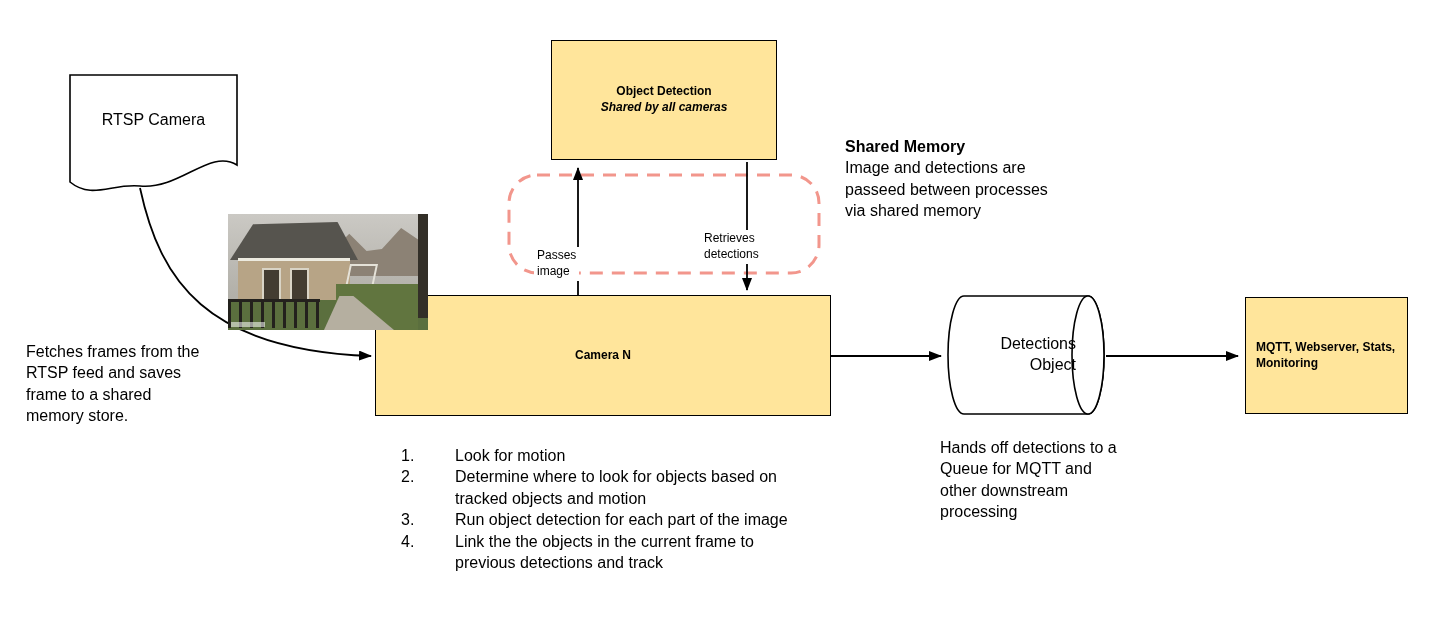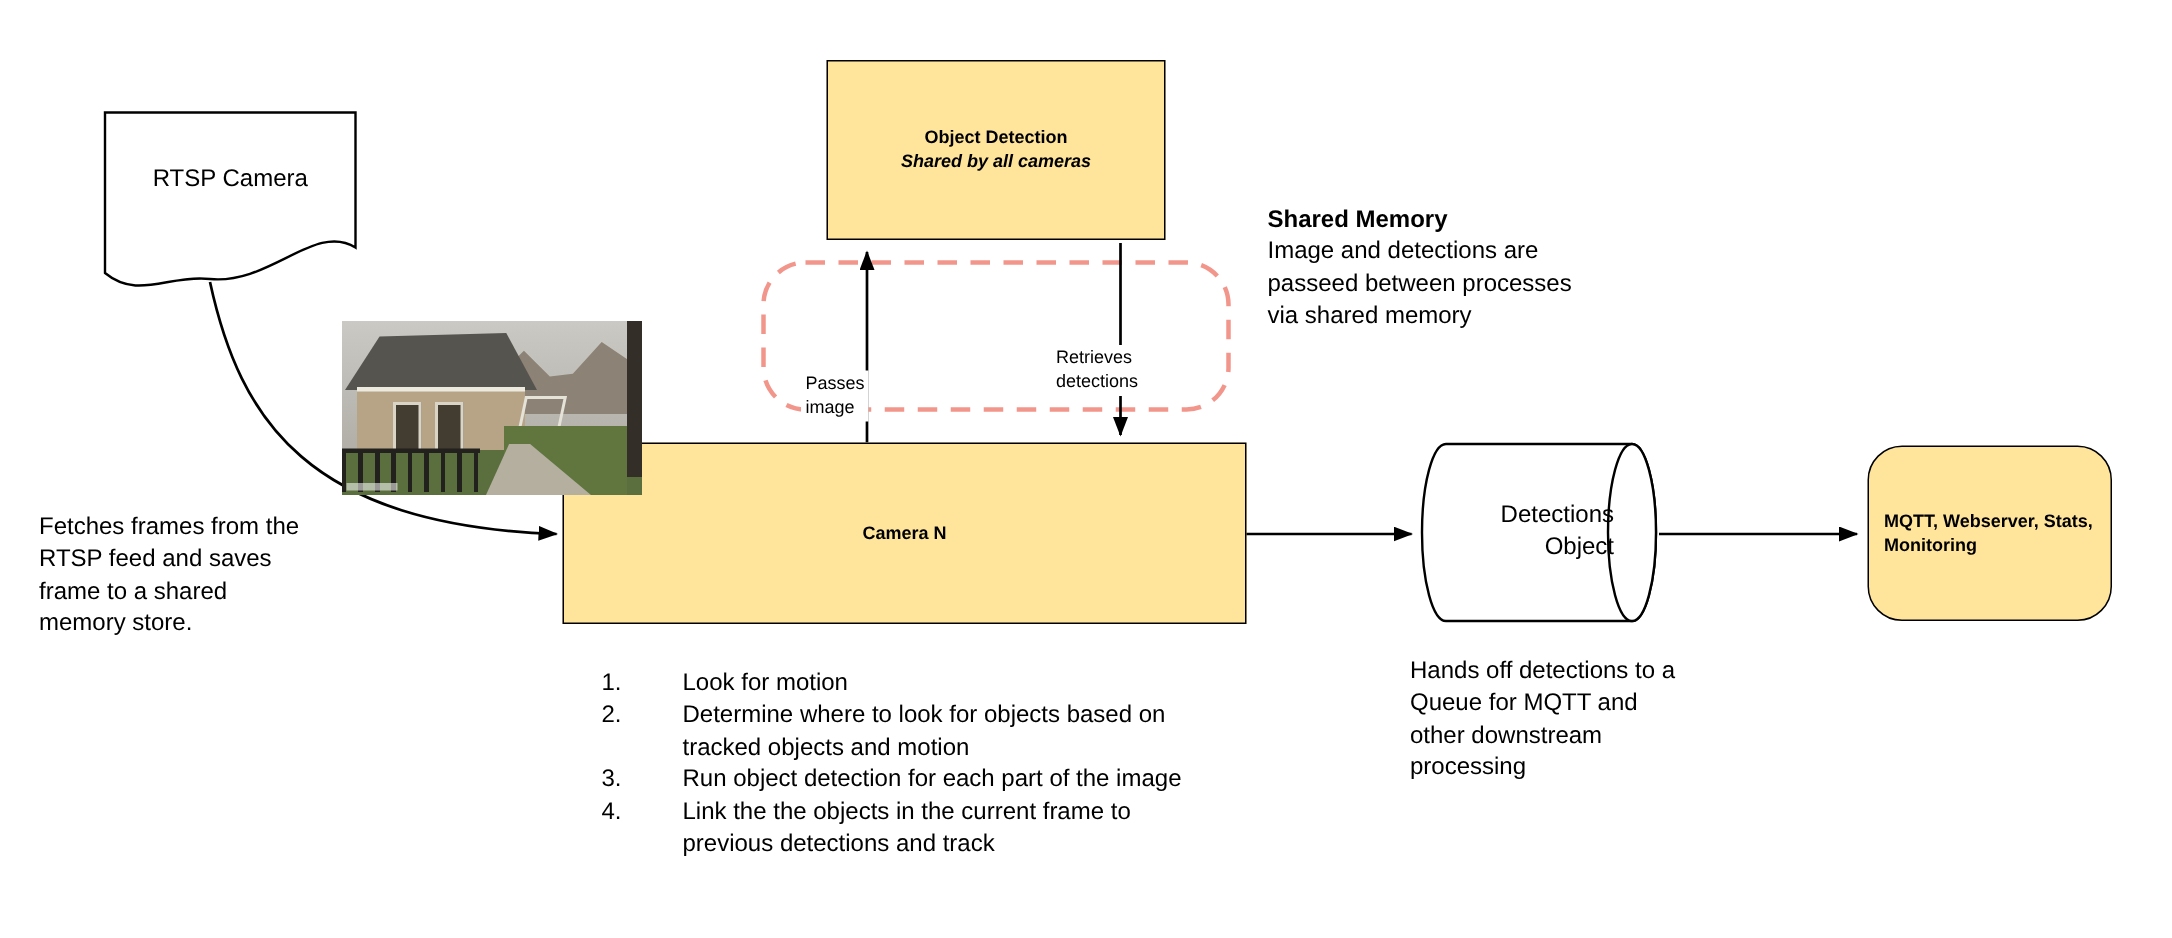--- a/index.html
+++ b/index.html
@@ -6,21 +6,21 @@
   body{font-family:"Liberation Sans","DejaVu Sans",sans-serif;color:#000;}
   .canvas{position:relative;width:1448px;height:625px;background:#fff;overflow:hidden;}
   .layer{position:absolute;left:0;top:0;z-index:1;pointer-events:none;}
   .shape{fill:#ffffff;stroke:#000;stroke-width:1.6;}
   .edge{fill:none;stroke:#000;stroke-width:1.8;}
   .dashedrect{fill:none;stroke:var(--dashed-accent,#F2968C);stroke-width:3;stroke-dasharray:13 9;}
   .node{position:absolute;box-sizing:border-box;background:var(--box-fill,#FFE59B);
         border:1.6px solid var(--box-border,#000);display:flex;align-items:center;justify-content:center;
         text-align:center;font-size:12px;line-height:1.3;z-index:2;font-weight:bold;}
   .node .italic{font-style:italic;}
-  .outputs{justify-content:flex-start;text-align:left;padding:0 8px 0 10px;border-radius:23px;}
+  .outputs{justify-content:flex-start;text-align:left;padding:0 8px 0 10px;}
   .nodelabel{position:absolute;display:flex;align-items:center;justify-content:center;
         text-align:right;font-size:16px;line-height:1.3;z-index:2;}
   .note{position:absolute;font-size:16px;line-height:1.33;z-index:2;text-align:left;}
   .note .bold{font-weight:bold;}
   .edge-label{position:absolute;background:#fff;padding:1px 3px;font-size:12px;line-height:1.32;
         white-space:pre-line;z-index:3;text-align:left;margin-top:36px;}
   .steps{position:absolute;left:383px;top:427px;width:392px;margin:18px;padding:0;list-style:none;
         font-size:16px;line-height:1.34;counter-reset:step;z-index:2;}
   .steps li{display:grid;grid-template-columns:54px 1fr;counter-increment:step;}
   .steps li::before{content:counter(step) ".";}

